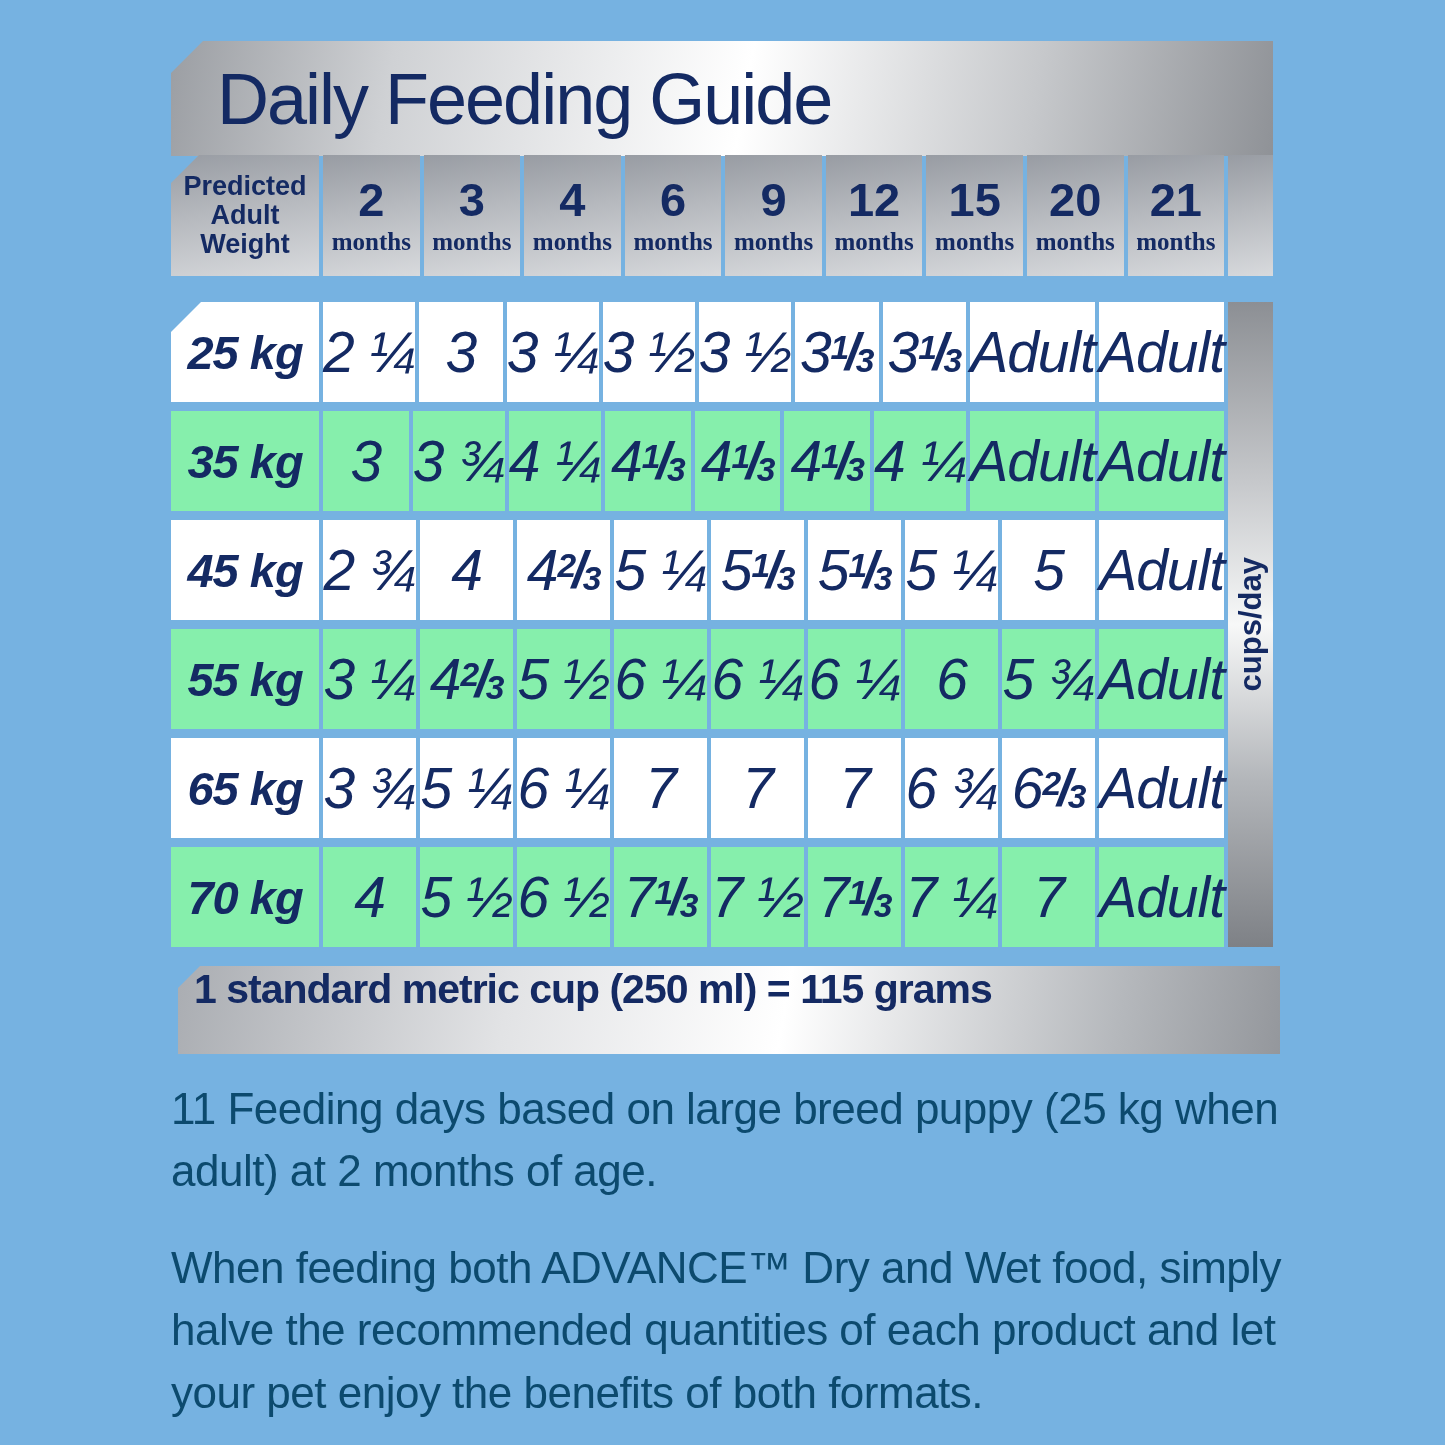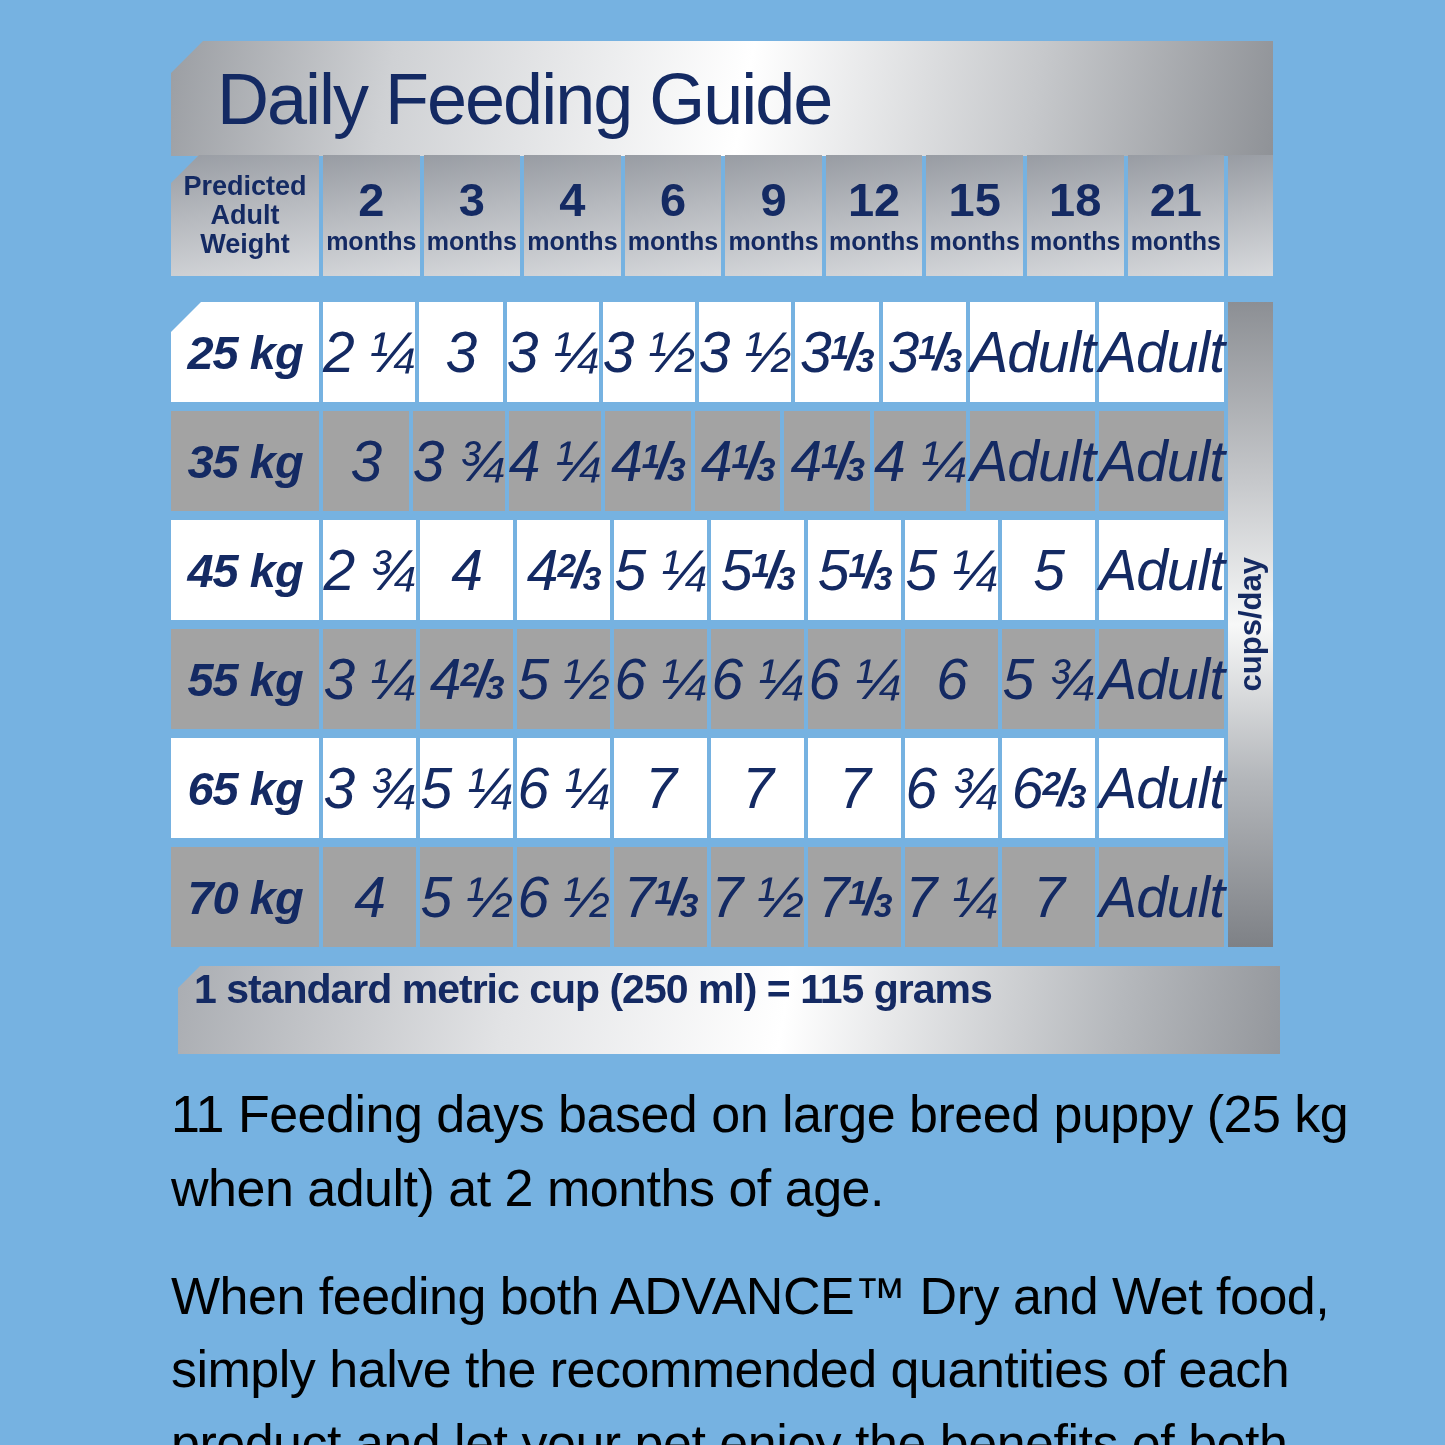--- a/index.html
+++ b/index.html
@@ -31,34 +31,34 @@
   }
   .whead{
     flex:0 0 148px;
     clip-path:polygon(28px 0,100% 0,100% 100%,0 100%,0 28px);
     font-size:27px;font-weight:700;line-height:1.08;text-align:center;
     align-items:center;justify-content:center;display:flex;
     padding:0 4px;box-sizing:border-box;
   }
   .mcell{flex:1 1 0;}
   .mcell .num{font-size:47px;font-weight:700;line-height:1;}
-  .mcell .unit{font-size:25px;font-weight:700;line-height:1.1;margin-top:5px;}
+  .mcell .unit{font-size:25px;font-weight:700;line-height:1.1;margin-top:5px;font-family:Liberation Serif, serif;}
   .hspacer{flex:0 0 45px;}
   
   .rows{
     position:absolute;left:171px;top:302px;width:1053px;
     display:flex;flex-direction:column;gap:9px;font-style:italic;
   }
   .trow{height:100px;display:flex;gap:4px;}
   .cell{
     flex:1 1 0;background:#ffffff;
     display:flex;align-items:center;justify-content:center;
     font-size:57px;letter-spacing:-1px;white-space:nowrap;
   }
-  .trow.alt .cell{background:#a3a3a3;}
+  .trow.alt .cell{background:#86efac;}
   .wcell{flex:0 0 148px;font-weight:700;font-size:47px;letter-spacing:-1px;}
   .trow.first .wcell{clip-path:polygon(30px 0,100% 0,100% 100%,0 100%,0 30px);}
   .tfrac{font-weight:700;font-size:0.92em;letter-spacing:-1px;}
   .tfrac sup{font-size:0.64em;vertical-align:0.34em;}
   .tfrac sub{font-size:0.64em;vertical-align:-0.05em;}
   .tfrac .fsl{margin:0 -3px;}
   
   .cups-strip{
     position:absolute;left:1228px;top:302px;width:45px;height:645px;
     background:linear-gradient(180deg,#8c8f94 0%,#c6c8cb 28%,#f7f8f8 50%,#b3b6ba 74%,#7e8186 100%);
@@ -73,21 +73,21 @@
     position:absolute;left:178px;top:966px;width:1102px;height:88px;
     background:linear-gradient(100deg,#aaadb2 0%,#e2e3e5 30%,#ffffff 55%,#b5b8bc 85%,#94979c 100%);
     clip-path:polygon(22px 0,100% 0,100% 100%,0 100%,0 22px);
     display:flex;align-items:flex-start;
   }
   .footer-bar .note{padding-left:16px;font-size:41px;font-weight:700;letter-spacing:-1px;}
   
   .notes{position:absolute;left:171px;top:1078px;width:1185px;}
   .notes p{
     margin:0 0 34px 0;
-    font-size:52px;line-height:1.42;letter-spacing:-0.5px;color:#000000;
+    font-size:44px;line-height:1.42;letter-spacing:-0.5px;color:#0c4a6e;
   }
 </style>
 </head>
 <body>
 
 <div class="banner">
   <h1 class="title">Daily Feeding Guide</h1>
 </div>
 
 <div class="header-row">
@@ -115,21 +115,21 @@
     </div>
     <div class="hcell mcell">
       <span class="num">12</span>
       <span class="unit">months</span>
     </div>
     <div class="hcell mcell">
       <span class="num">15</span>
       <span class="unit">months</span>
     </div>
     <div class="hcell mcell">
-      <span class="num">18</span>
+      <span class="num">20</span>
       <span class="unit">months</span>
     </div>
     <div class="hcell mcell">
       <span class="num">21</span>
       <span class="unit">months</span>
     </div>
     <div class="hcell hspacer"></div>
 </div>
 
 <div class="rows">

